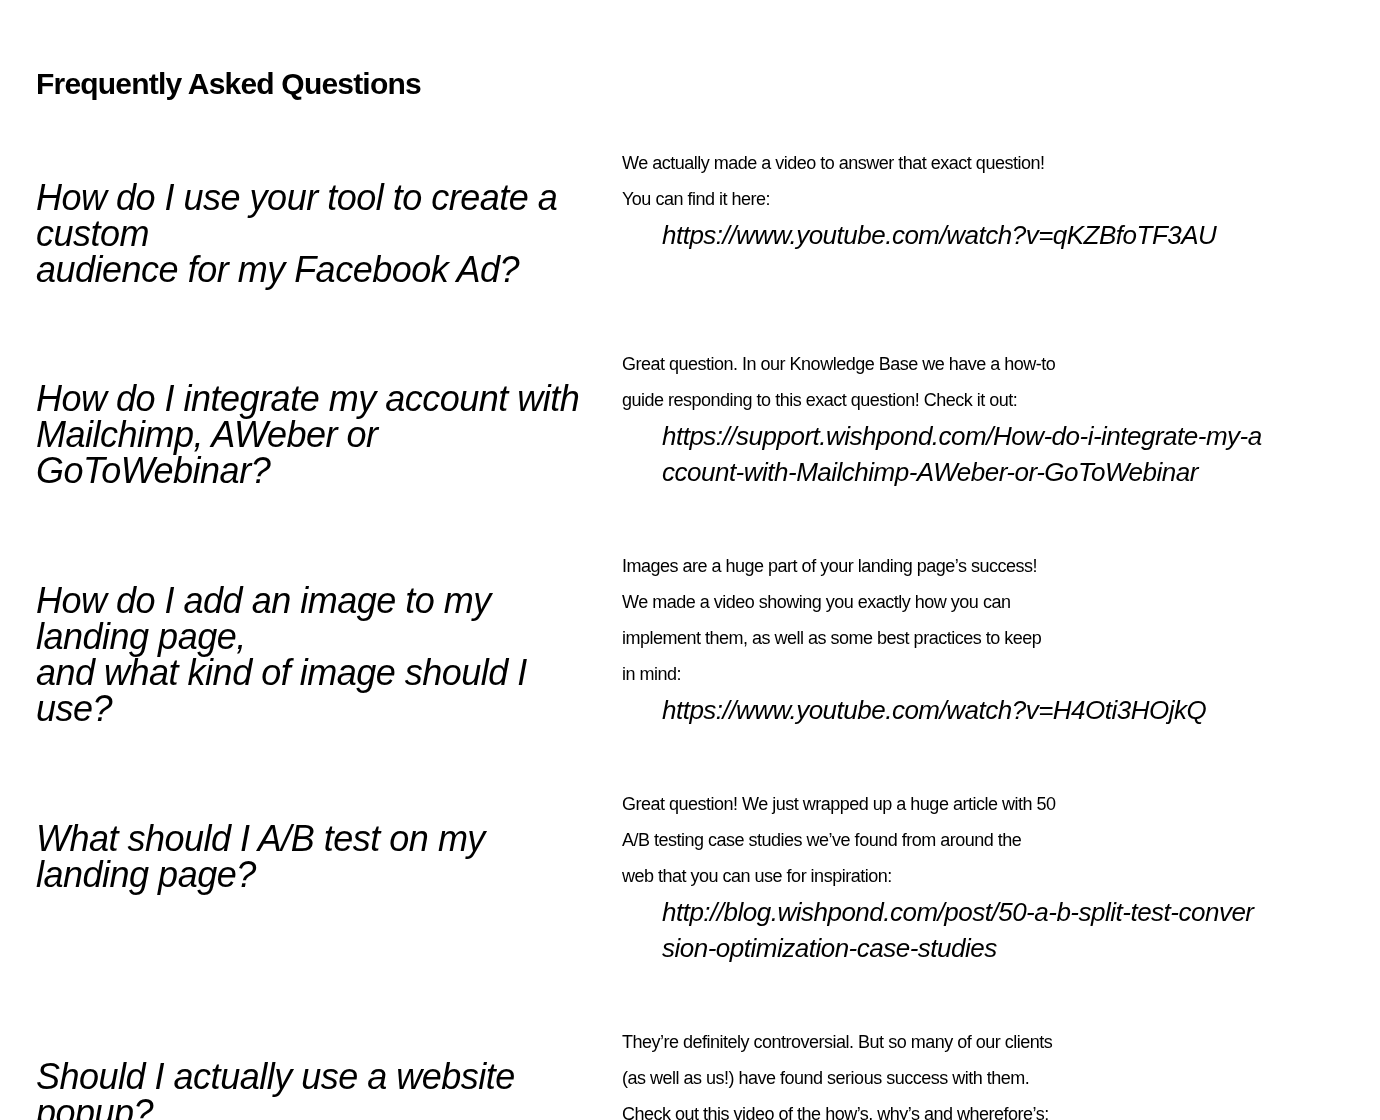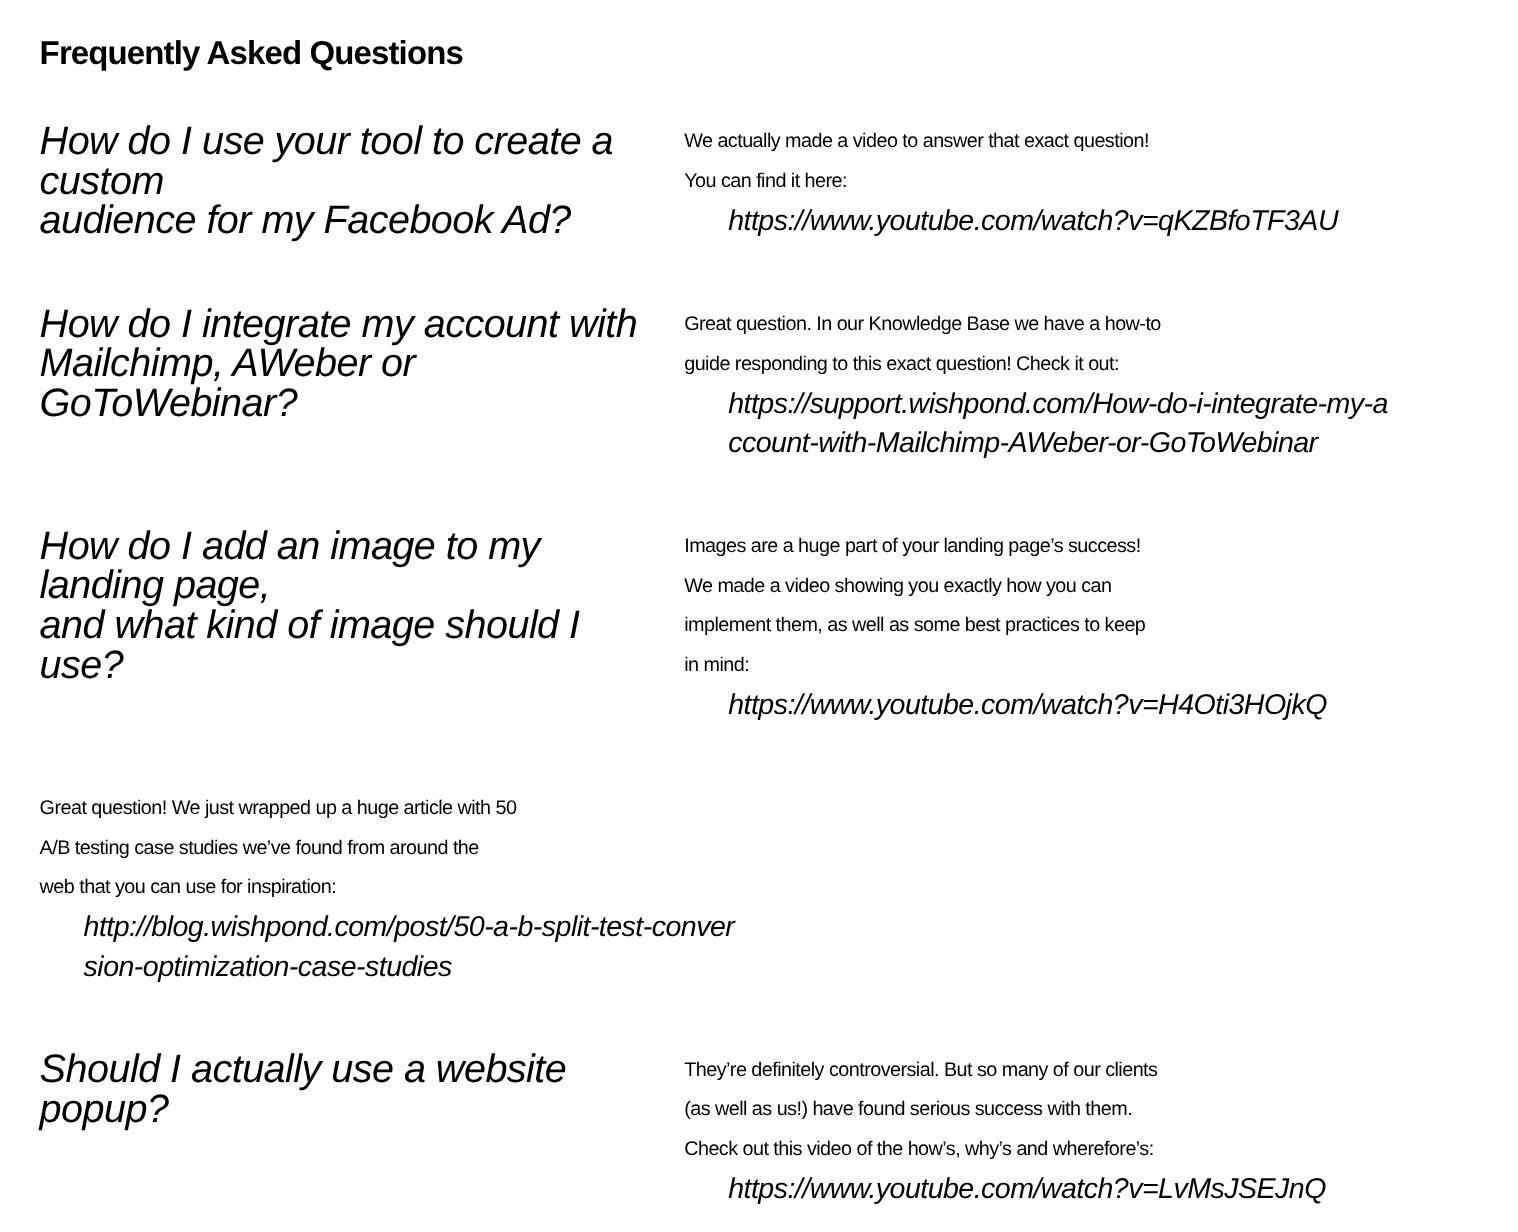--- a/index.html
+++ b/index.html
@@ -12,21 +12,21 @@
   .page {
     width: 1380px;
     min-height: 1120px;
     padding: 32px 28px 40px 36px;
     background: #ffffff;
   }
   .header-row {
     display: flex;
     margin-bottom: 44px;
   }
-  .col-left { width: 586px; flex: 0 0 586px; padding-right: 30px; }
+  .col-left { width: 586px; flex: 0 0 586px; padding-right: 30px; margin-top: 35px; }
   .col-right { flex: 1 1 auto; min-width: 0; }
   .col-header {
     font-size: 30px;
     font-weight: bold;
     letter-spacing: -0.8px;
     white-space: pre-line;
   }
   .faq-row {
     display: flex;
     margin-bottom: 58px;
@@ -99,20 +99,23 @@
     <div class="col-right">
       <span class="response-text">Images are a huge part of your landing page’s success!
 We made a video showing you exactly how you can
 implement them, as well as some best practices to keep
 in mind:</span>
       <span class="response-link">https://www.youtube.com/watch?v=H4Oti3HOjkQ</span>
     </div>
   </div>
 
   <div class="faq-row">
+    <div class="col-left">
+      <div class="question">What should I A/B test on my landing page?</div>
+    </div>
     <div class="col-right">
       <span class="response-text">Great question! We just wrapped up a huge article with 50
 A/B testing case studies we’ve found from around the
 web that you can use for inspiration:</span>
       <span class="response-link">http://blog.wishpond.com/post/50-a-b-split-test-conver
 sion-optimization-case-studies</span>
     </div>
   </div>
 
   <div class="faq-row">

